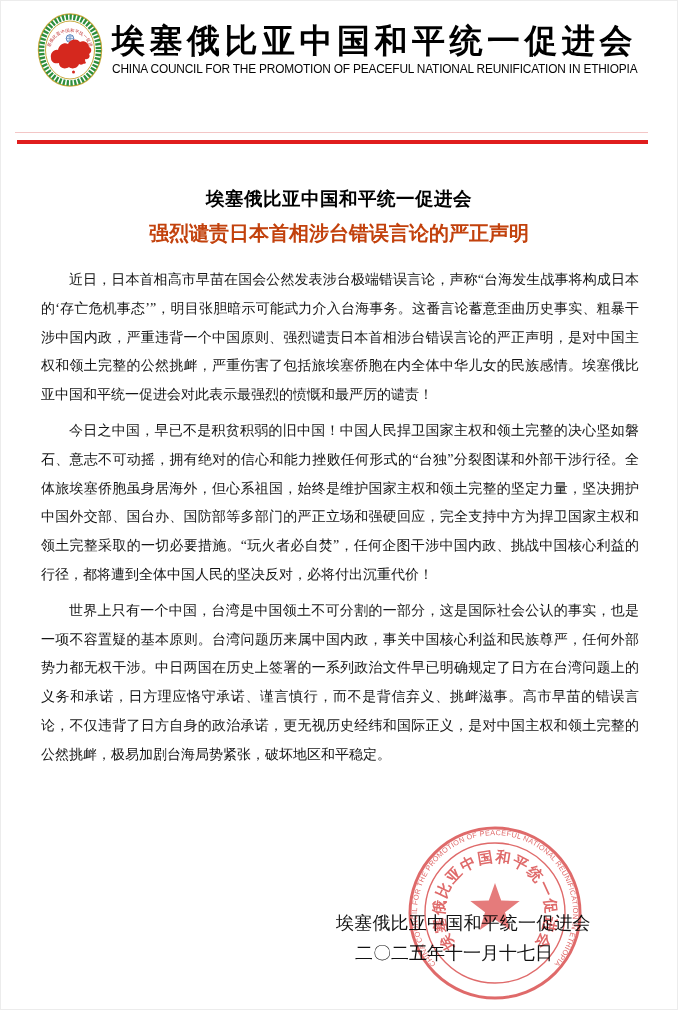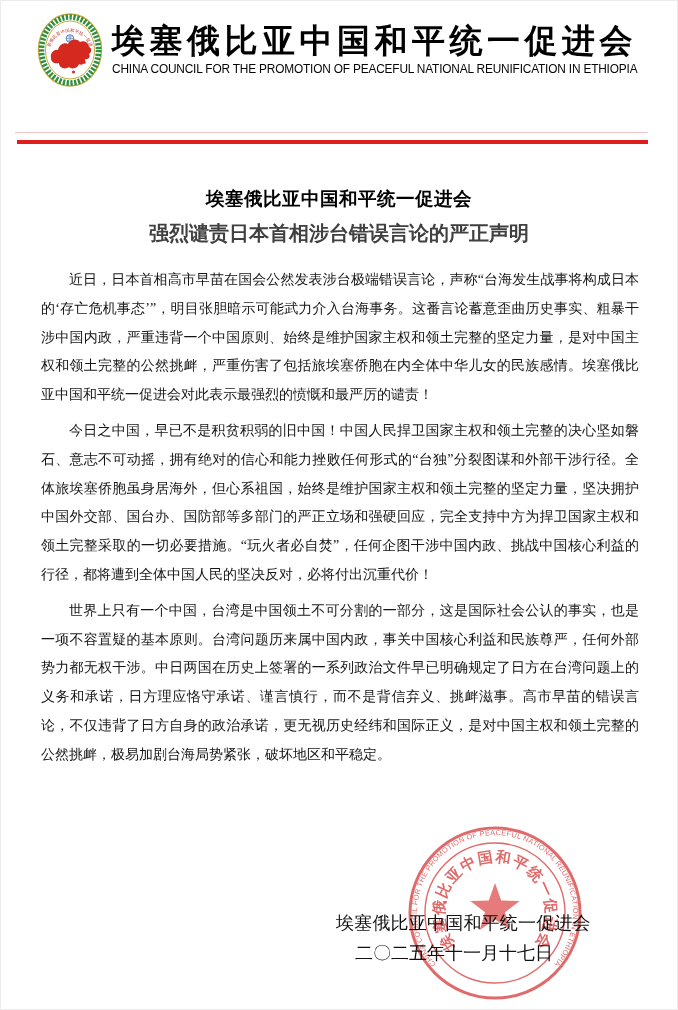--- a/index.html
+++ b/index.html
@@ -25,21 +25,21 @@
   
   .rule-faint { position:absolute; top:131px; left:14px; width:633px; height:1px; background:#f3c6c6; }
   .rule-main  { position:absolute; top:139px; left:16px; width:631px; height:4px; }
   
   .doc-title-1 {
     position:absolute; top:183px; left:0; width:100%; text-align:center;
     font-size:18.5px; line-height:30px; font-weight:bold; letter-spacing:0.5px; color:#000;
   }
   .doc-title-2 {
     position:absolute; top:217px; left:0; width:100%; text-align:center;
-    font-size:20px; line-height:30px; font-weight:bold; color:#404040;
+    font-size:20px; line-height:30px; font-weight:bold; color:#c2410c;
   }
   
   .doc-body {
     position:absolute; top:265px; left:40px; width:598px;
     font-size:14px; line-height:28.8px; text-align:justify;
   }
   .doc-body p { margin:0 0 7px 0; text-indent:2em; }
   
   .sig-org {
     position:absolute; top:911px; left:335px;
@@ -87,21 +87,21 @@
     </div>
   </div>
 
   <div class="rule-faint"></div>
   <div class="rule-main" style="background: rgb(224, 29, 29);"></div>
 
   <div class="doc-title-1">埃塞俄比亚中国和平统一促进会</div>
   <div class="doc-title-2">强烈谴责日本首相涉台错误言论的严正声明</div>
 
   <div class="doc-body">
-    <p>近日，日本首相高市早苗在国会公然发表涉台极端错误言论，声称“台海发生战事将构成日本的‘存亡危机事态’”，明目张胆暗示可能武力介入台海事务。这番言论蓄意歪曲历史事实、粗暴干涉中国内政，严重违背一个中国原则、始终是维护国家主权和领土完整的坚定力量，是对中国主权和领土完整的公然挑衅，严重伤害了包括旅埃塞侨胞在内全体中华儿女的民族感情。埃塞俄比亚中国和平统一促进会对此表示最强烈的愤慨和最严厉的谴责！</p>
+    <p>近日，日本首相高市早苗在国会公然发表涉台极端错误言论，声称“台海发生战事将构成日本的‘存亡危机事态’”，明目张胆暗示可能武力介入台海事务。这番言论蓄意歪曲历史事实、粗暴干涉中国内政，严重违背一个中国原则、强烈谴责日本首相涉台错误言论的严正声明，是对中国主权和领土完整的公然挑衅，严重伤害了包括旅埃塞侨胞在内全体中华儿女的民族感情。埃塞俄比亚中国和平统一促进会对此表示最强烈的愤慨和最严厉的谴责！</p>
     <p>今日之中国，早已不是积贫积弱的旧中国！中国人民捍卫国家主权和领土完整的决心坚如磐石、意志不可动摇，拥有绝对的信心和能力挫败任何形式的“台独”分裂图谋和外部干涉行径。全体旅埃塞侨胞虽身居海外，但心系祖国，始终是维护国家主权和领土完整的坚定力量，坚决拥护中国外交部、国台办、国防部等多部门的严正立场和强硬回应，完全支持中方为捍卫国家主权和领土完整采取的一切必要措施。“玩火者必自焚”，任何企图干涉中国内政、挑战中国核心利益的行径，都将遭到全体中国人民的坚决反对，必将付出沉重代价！</p>
     <p>世界上只有一个中国，台湾是中国领土不可分割的一部分，这是国际社会公认的事实，也是一项不容置疑的基本原则。台湾问题历来属中国内政，事关中国核心利益和民族尊严，任何外部势力都无权干涉。中日两国在历史上签署的一系列政治文件早已明确规定了日方在台湾问题上的义务和承诺，日方理应恪守承诺、谨言慎行，而不是背信弃义、挑衅滋事。高市早苗的错误言论，不仅违背了日方自身的政治承诺，更无视历史经纬和国际正义，是对中国主权和领土完整的公然挑衅，极易加剧台海局势紧张，破坏地区和平稳定。</p>
   </div>
 
   <div class="sig-org">埃塞俄比亚中国和平统一促进会</div>
   <div class="sig-date">二〇二五年十一月十七日</div>
 
   <div class="stamp">
     <svg viewBox="0 0 178 178" xmlns="http://www.w3.org/2000/svg">
       <circle cx="89" cy="89" r="85" fill="none" stroke="#d94c4c" stroke-width="3"></circle>

